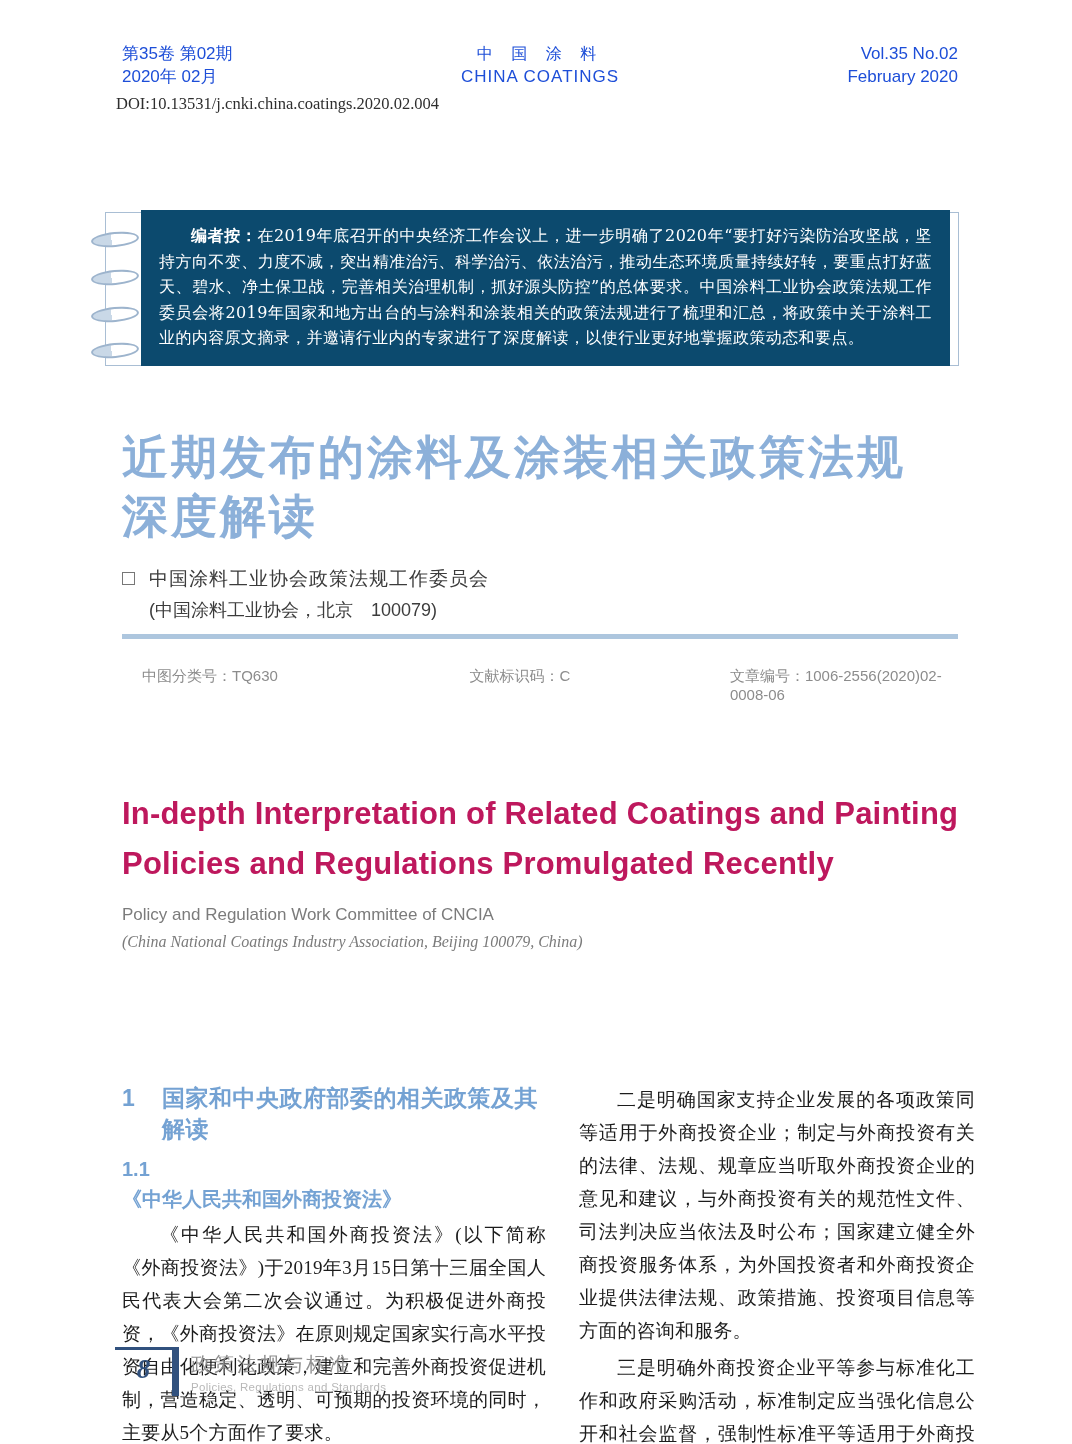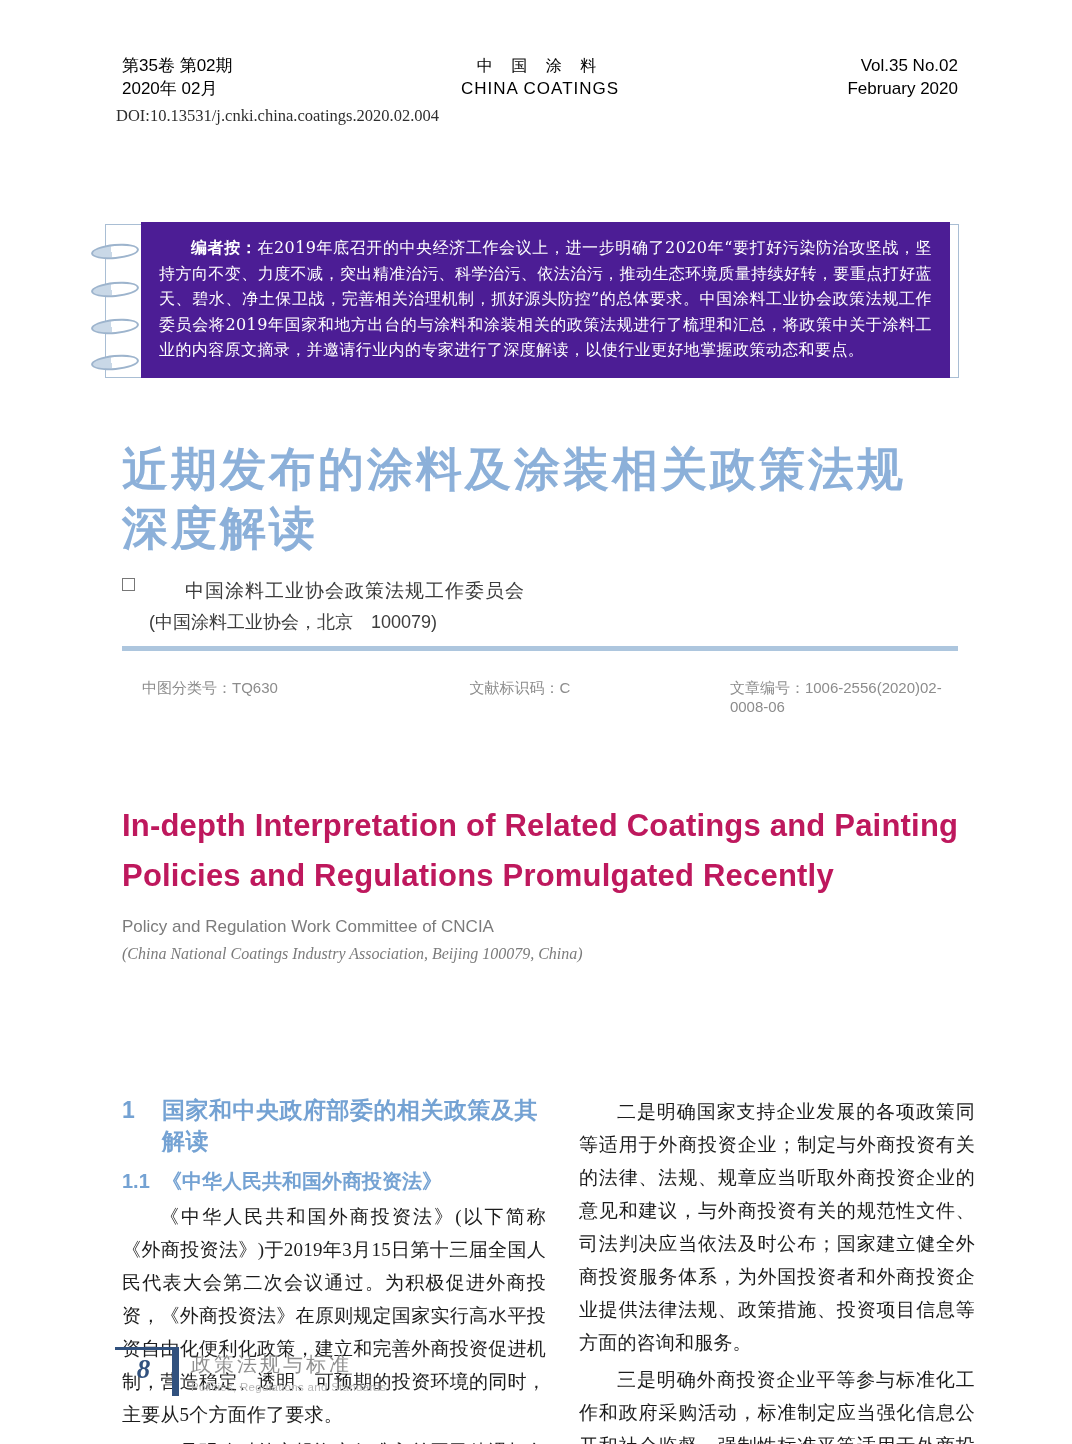--- a/index.html
+++ b/index.html
@@ -4,49 +4,49 @@
 <style>
   * { margin:0; padding:0; box-sizing:border-box; }
   html,body { background:#ffffff; }
   .page {
     position:relative; width:1072px; height:1444px; margin:0 auto;
     background:#ffffff; overflow:hidden;
     font-family:"Liberation Sans", sans-serif;
   }
   
   .jheader { display:flex; justify-content:space-between; align-items:flex-start;
-    padding:54px 114px 0 122px; color:#000000; font-size:17px; line-height:23px; }
+    padding:42px 114px 0 122px; color:#1d4ed8; font-size:17px; line-height:23px; }
   .jheader .col-center { text-align:center; }
   .jheader .col-right { text-align:right; }
   .journal-cn { letter-spacing:7px; font-size:16px; }
   .journal-en { letter-spacing:1px; }
   .doi-line { padding:6px 0 0 116px; font-family:"Liberation Serif", serif;
     color:#2e2e2e; font-size:16.5px; }
   
   .note-area { position:relative; margin:96px 113px 0 105px; }
   .note-frame { position:absolute; left:0; top:2px; right:0; bottom:0;
     border:1px solid #a9bed4; }
-  .note-box { position:relative; margin:0 9px 11px 36px; background:#4c1d95;
+  .note-box { position:relative; margin:0 9px 11px 36px; background:#0c4a6e;
     padding:13px 18px 15px 18px; color:#ffffff;
     font-family:"DejaVu Serif", serif; font-size:16px; line-height:25.5px;
     text-align:justify; letter-spacing:0.4px; }
   .note-box .note-text { text-indent:2em; display:block; }
   .note-label { font-weight:bold; }
   .ring { position:absolute; left:-14px; width:48px; height:15px;
     border:2px solid #9db4cd; border-radius:50%;
     background:linear-gradient(90deg,#c9d8e7 0 42%,#ffffff 42%);
     transform:rotate(-5deg); }
   .ring.r1 { top:22px; } .ring.r2 { top:60px; } .ring.r3 { top:97px; } .ring.r4 { top:133px; }
   
   .title-cn { margin:62px 110px 0 122px; color:#8cb0d9; font-weight:bold;
     font-size:46px; line-height:59px; letter-spacing:3px;
     font-family:"Liberation Sans", sans-serif; }
   
-  .author-row { margin:20px 0 0 122px; display:flex; align-items:flex-start;
-    font-size:19px; color:#3c3c3c; letter-spacing:1px;gap:36px; }
+  .author-row { margin:20px 0 0 122px; display:flex; align-items:center;
+    font-size:19px; color:#3c3c3c; letter-spacing:1px; }
   .author-square { display:inline-block; width:13px; height:13px;
     border:1.5px solid #777; margin-right:14px; }
   .affiliation-cn { margin:6px 0 0 149px; font-size:18px; color:#3c3c3c; }
   .title-rule { margin:12px 114px 0 122px; height:5px; background:#adc6de; }
   
   .meta-row { display:flex; margin:28px 118px 0 142px; color:#8c8c8c;
     font-size:15px; }
   .meta-row .m1 { width:390px; } .meta-row .m2 { width:310px; }
   
   .title-en { margin:86px 110px 0 122px; color:#be185d; font-weight:bold;
@@ -54,21 +54,21 @@
   .author-en { margin:16px 0 0 122px; color:#7b7b7b; font-size:17px; }
   .affiliation-en { margin:8px 0 0 122px; color:#7b7b7b; font-size:16px;
     font-style:italic; font-family:"Liberation Serif", serif; }
   
   .body-cols { display:flex; margin:132px 97px 0 122px; gap:33px; }
   .colL { width:424px; } .colR { flex:1; }
   .h1 { display:flex; color:#74a2d3; font-weight:bold; font-size:23px;
     line-height:31px; letter-spacing:0.5px; }
   .h1 .num { width:40px; flex:none; }
   .h2 { display:flex; margin-top:9px; color:#74a2d3; font-weight:bold;
-    font-size:20px; line-height:30px; }
+    font-size:20px; line-height:30px;flex-direction:column; }
   .h2 .num { width:40px; flex:none; }
   .para { margin-top:4px; font-family:"Liberation Serif", serif; color:#1c1c1c;
     font-size:19px; line-height:33px; text-align:justify; text-indent:2em;
     letter-spacing:0.2px; }
   
   .pfooter { position:absolute; left:115px; bottom:48px; display:flex;
     align-items:flex-start; }
   .pnum-box { width:57px; border-top:3px solid #31517e; text-align:center;
     padding-top:4px; }
   .pnum { font-family:"Liberation Serif", serif; font-style:italic;

